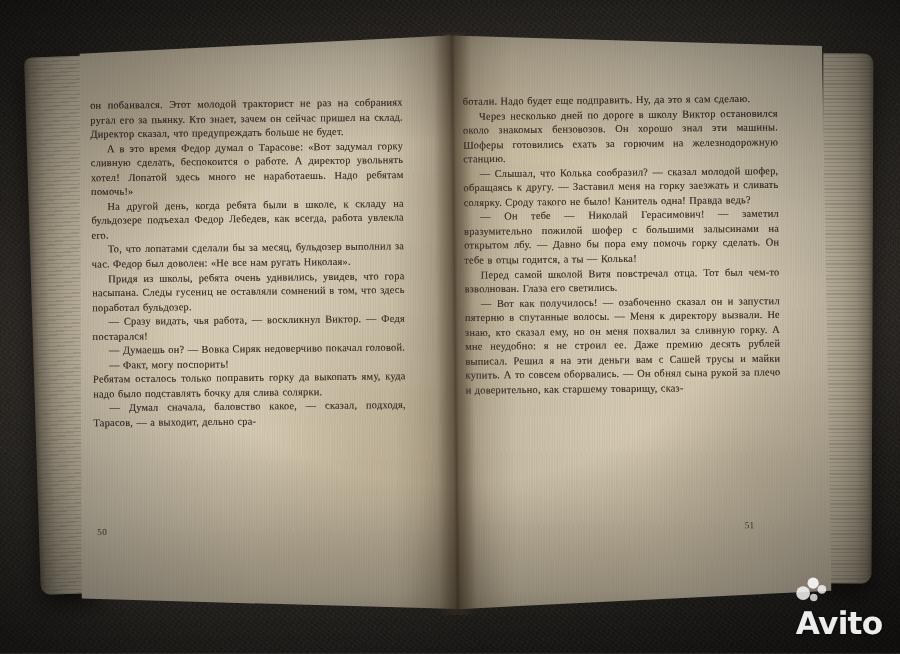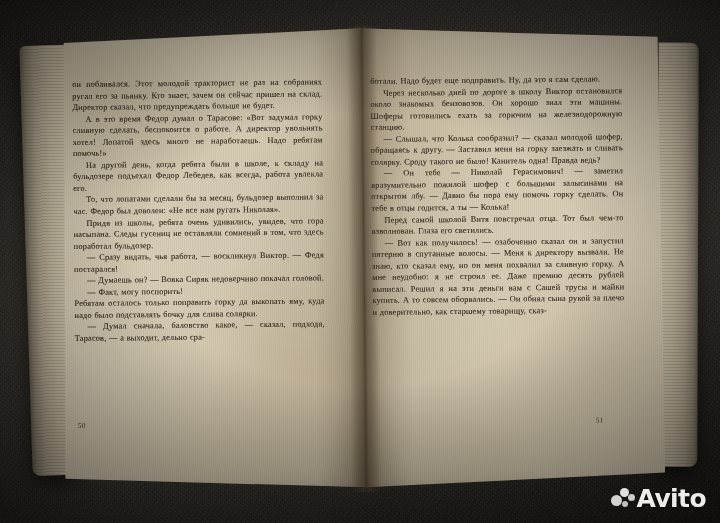--- a/index.html
+++ b/index.html
@@ -134,22 +134,23 @@
   }
   .curl-r{
     position:absolute;left:0;top:0;width:52px;height:100%;
     background:linear-gradient(270deg, rgba(120,100,72,0), rgba(96,79,56,.34));
     pointer-events:none;
   }
 
   
   #watermark{
     position:absolute;right:14px;bottom:10px;
-    display:flex;align-items:center;gap:0;
+    display:flex;align-items:flex-start;gap:0;
     opacity:.92;
+    flex-direction:column;
   }
   #wm-dots{ position:relative;width:26px;height:22px; }
   #wm-dots i{ position:absolute;border-radius:50%;background:#ffffff;display:block; }
   #wm-dots i.d1{ width:11px;height:11px;left:0;top:7px;opacity:.88; }
   #wm-dots i.d2{ width:9px;height:9px;left:9px;top:0px;opacity:.95; }
   #wm-dots i.d3{ width:7px;height:7px;left:17px;top:6px;opacity:.85; }
   #wm-dots i.d4{ width:6px;height:6px;left:11px;top:13px;opacity:.8; }
   #wm-text{
     font-family:"DejaVu Sans", sans-serif;
     font-weight:700;font-size:25px;color:#ffffff;letter-spacing:-.6px;

